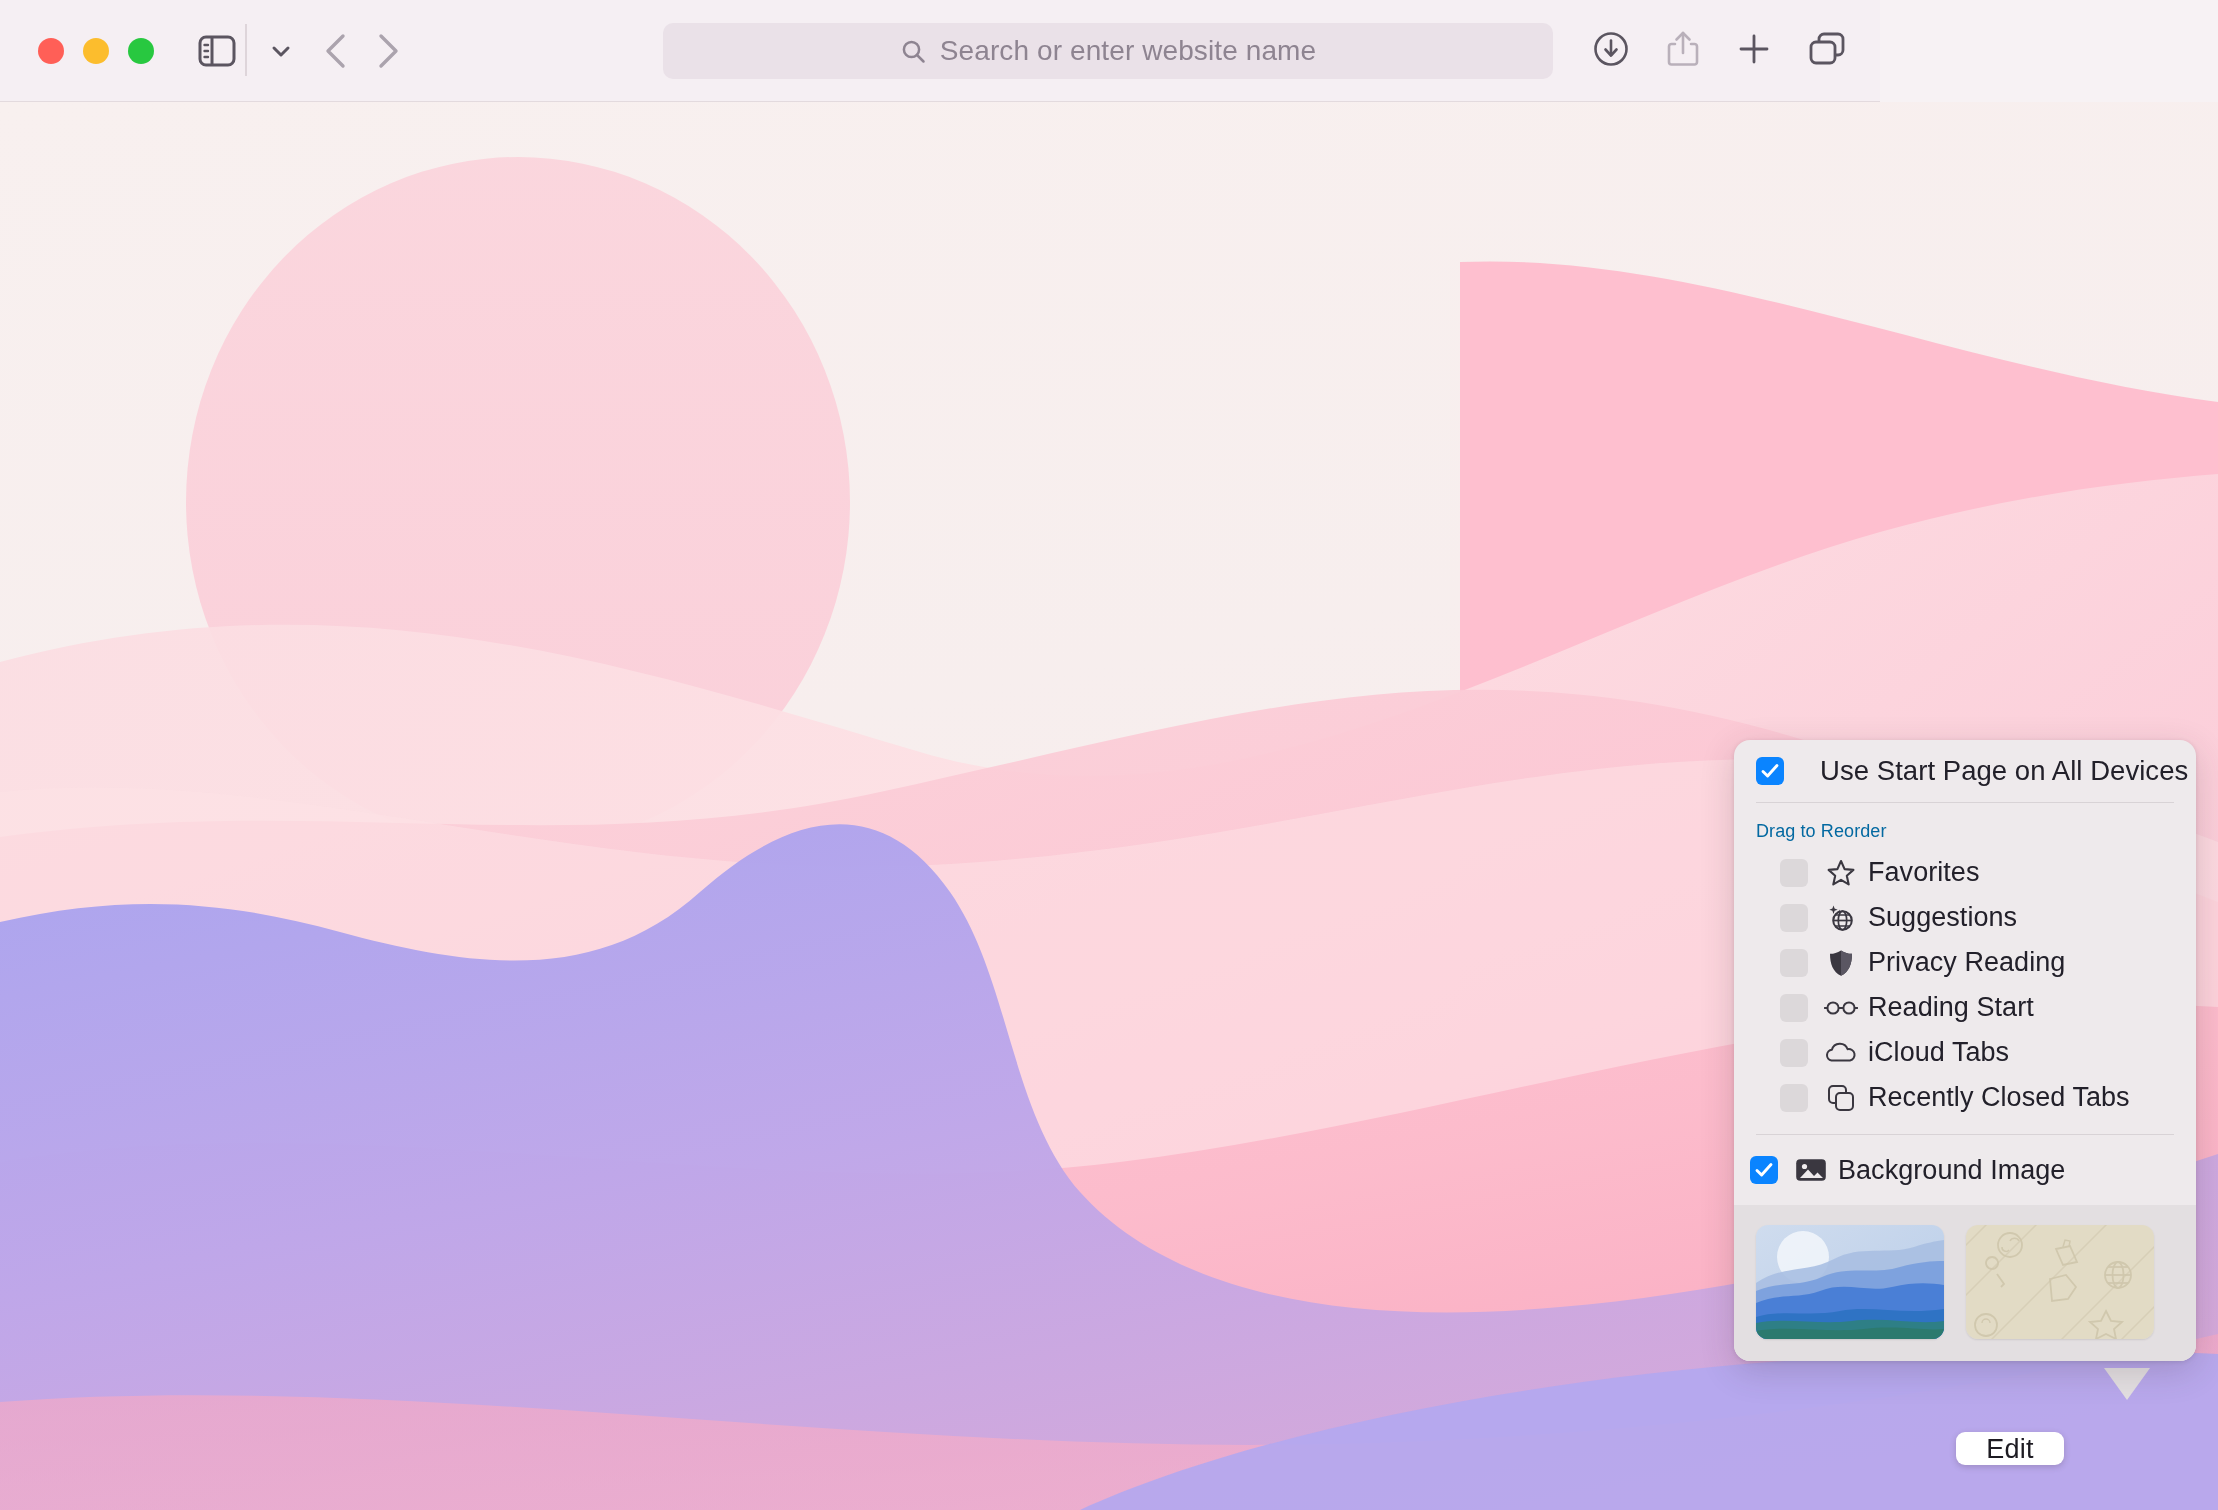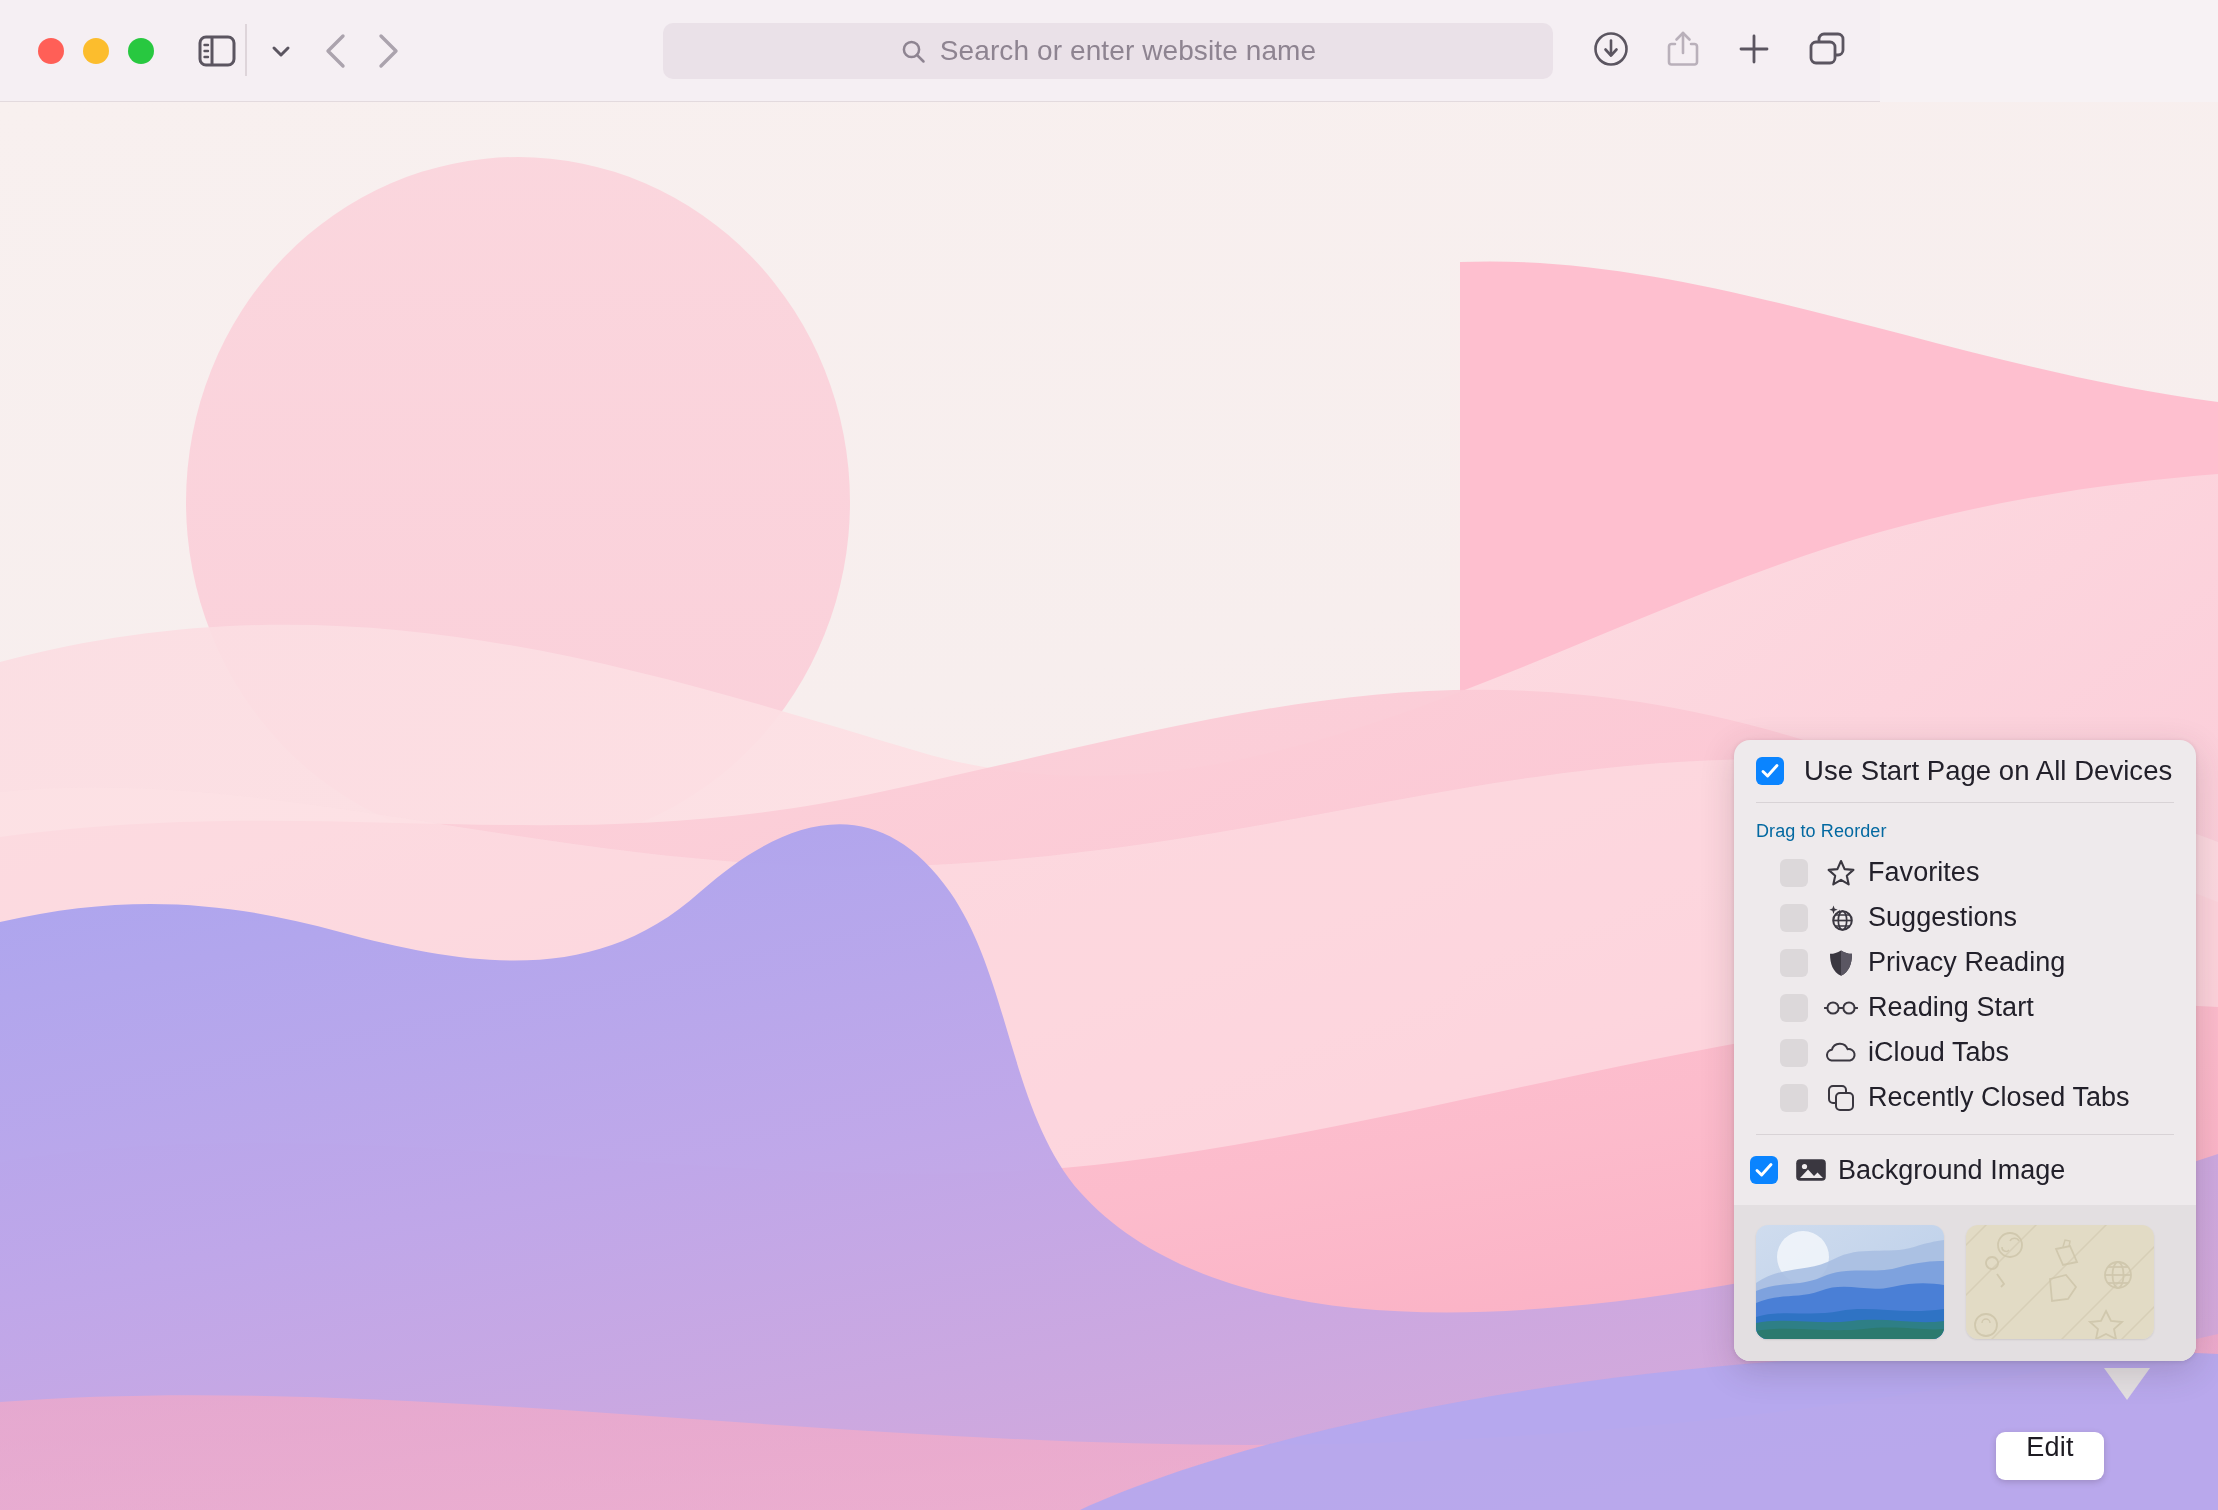--- a/index.html
+++ b/index.html
@@ -160,21 +160,21 @@
     width: 34px;
     flex: 0 0 auto;
     display: flex;
     align-items: center;
     justify-content: center;
     margin-left: 16px;
     margin-right: 10px;
   }
 
   .top-row { height: 62px; }
-  .top-row .row-label { margin-left: 20px; font-size: 27.5px; }
+  .top-row .row-label { margin-left: 36px; font-size: 27.5px; }
 
   .hr {
     height: 1px;
     background: #d8d3d6;
     margin: 0 22px;
   }
 
   .drag-hdr {
     font-size: 18px;
     color: #0369a1;
@@ -210,28 +210,28 @@
     top: 1368px;
     width: 46px;
     height: 34px;
     z-index: 59;
   }
   .tail svg { display: block; }
 
   
   .edit-btn {
     position: absolute;
-    left: 1996px;
+    left: 1956px;
     top: 1432px;
     width: 108px;
-    height: 48px;
+    height: 33px;
     border-radius: 9px;
     background: #ffffff;
     display: flex;
-    align-items: flex-start;
+    align-items: flex-end;
     justify-content: center;
     box-shadow: 0 2px 6px rgba(60,40,55,0.22);
     z-index: 61;
     cursor: default;
   }
   .edit-btn span {
     font-size: 27px;
     color: #1d1b22;
     letter-spacing: 0.2px;
   }

